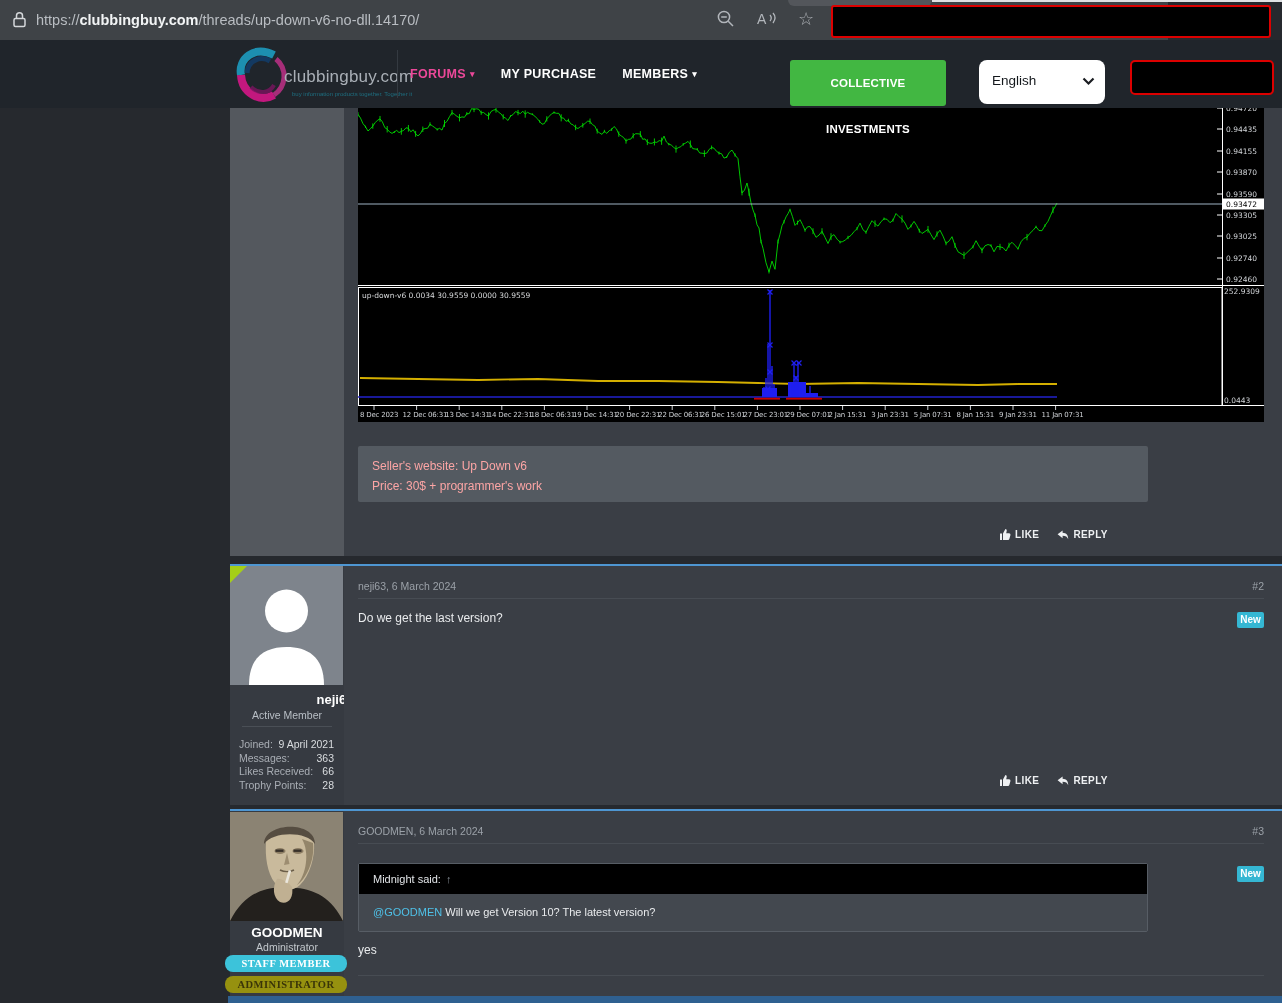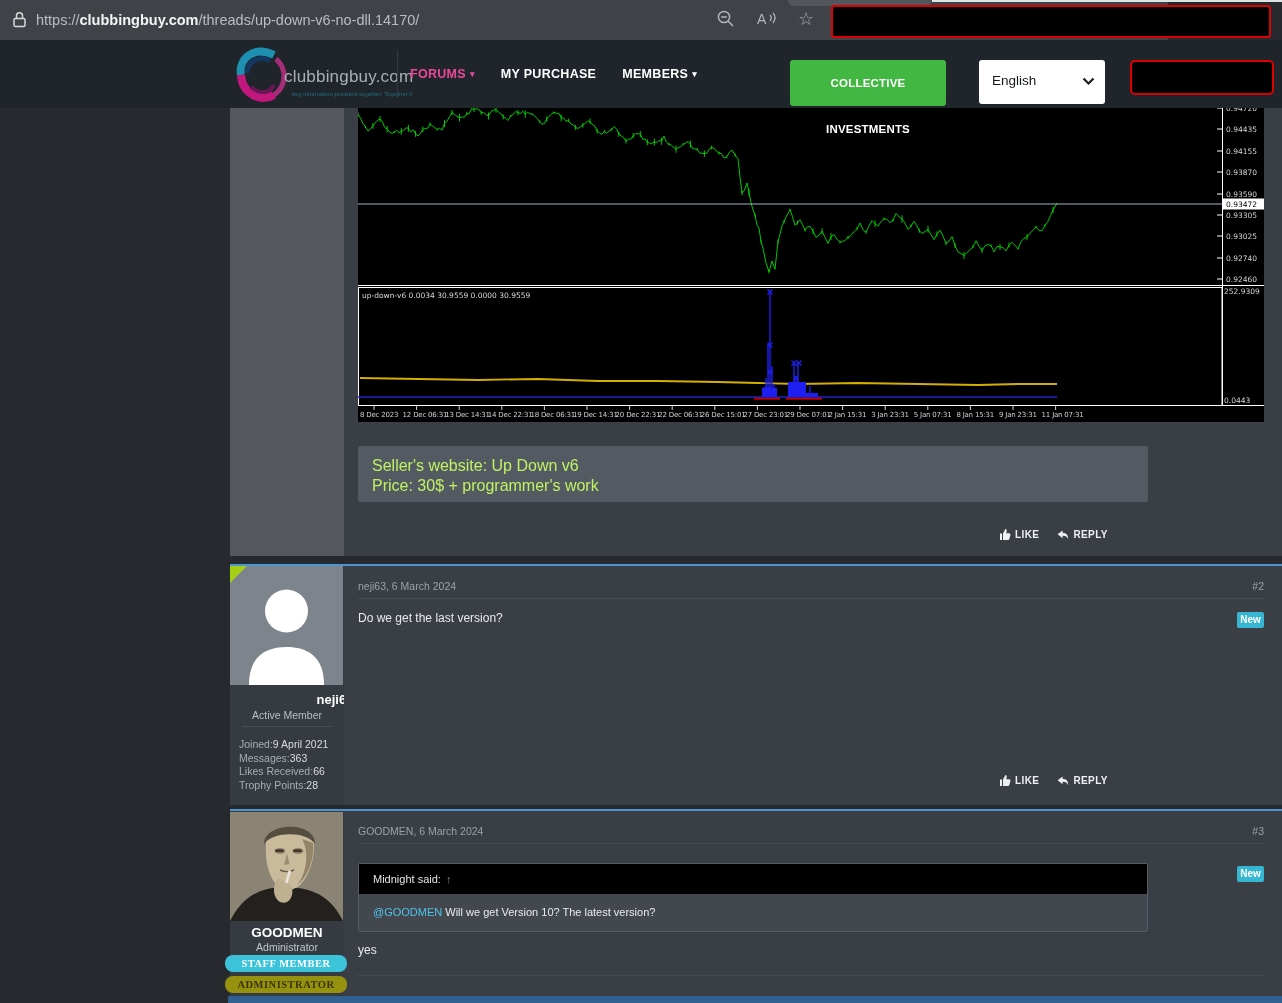--- a/index.html
+++ b/index.html
@@ -25,46 +25,46 @@
   .logo-gfx{position:absolute;left:0;top:1px;}
   .logo-name{position:absolute;left:50px;top:22px;font-size:17px;color:#a9afb6;letter-spacing:0.2px;white-space:nowrap;}
   .logo-tag{position:absolute;left:58px;top:46px;font-size:6px;color:#1e6f80;white-space:nowrap;width:120px;overflow:hidden;}
   .nav-divider{position:absolute;left:397px;top:50px;width:1px;height:48px;background:#343a41;z-index:11;}
   .main-nav{position:absolute;left:410px;top:40px;height:68px;display:flex;align-items:center;gap:26px;z-index:11;}
   .nav-item{font-weight:bold;font-size:12.5px;color:#ffffff;letter-spacing:0.3px;cursor:pointer;white-space:nowrap;}
   .nav-item.forums{color:#ec4899;}
   .nav-car{font-size:9px;margin-left:4px;position:relative;top:-1px;}
   .cta-btn{position:absolute;left:790px;top:60px;width:156px;height:46px;background:#42b742;border-radius:3px;
            color:#fff;font-weight:bold;font-size:11.5px;text-align:center;line-height:46px;letter-spacing:0.2px;z-index:11;cursor:pointer;}
-  .lang-select{position:absolute;left:979px;top:60px;width:126px;height:44px;background:#ffffff;border-radius:3px;z-index:11;cursor:pointer;}
+  .lang-select{position:absolute;left:979px;top:60px;width:126px;height:44px;background:#ffffff;border-radius:8px;z-index:11;cursor:pointer;}
   .lang-select span{position:absolute;left:13px;top:13px;font-size:13.5px;color:#14181c;}
   .lang-chev{position:absolute;right:10px;top:17px;}
   
   .p1-left{position:absolute;left:230px;top:107px;width:114px;height:449px;background:#54585e;}
   .p1-content{position:absolute;left:344px;top:107px;width:938px;height:449px;background:#3a3e45;}
   #chart-svg{position:absolute;left:358px;top:104px;width:906px;height:318px;background:#000;z-index:1;}
   #chart-svg text{font-family:"DejaVu Sans",sans-serif;}
   .quote1{position:absolute;left:358px;top:446px;width:790px;height:56px;background:#545a61;border-radius:2px;
           padding:10px 0 0 14px;box-sizing:border-box;z-index:2;}
-  .quote1 div{font-size:16px;color:#bef264;line-height:20px;}
+  .quote1 div{font-size:12px;color:#fca5a5;line-height:20px;}
   .actions{position:absolute;left:1000px;width:264px;display:flex;gap:18px;z-index:2;}
   .a1{top:529px;} .a2{top:775px;}
   .act{display:flex;align-items:center;gap:4px;font-weight:bold;font-size:10px;color:#eef0f2;letter-spacing:0.4px;cursor:pointer;}
   .post-border{position:absolute;left:230px;width:1052px;height:2px;background:#4e96d2;z-index:3;}
   .b2{top:564px;} .b3{top:809px;}
   .p2-left{position:absolute;left:230px;top:566px;width:114px;height:239px;background:#363a41;}
   .p2-avatar{position:absolute;left:230px;top:566px;width:113px;height:119px;background:#7e848c;overflow:hidden;cursor:pointer;}
   .online-tri{position:absolute;left:0;top:0;width:0;height:0;border-top:17px solid #a5cf17;border-right:17px solid transparent;}
   .uname{position:absolute;left:230px;width:114px;text-align:center;font-weight:bold;font-size:13px;color:#fff;cursor:pointer;}
   .n2{top:692px;padding-left:48px;} .n3{top:925px;font-size:13.5px;}
   .utitle{position:absolute;left:230px;width:114px;text-align:center;font-size:10.5px;color:#b9bfc6;}
   .t2{top:709px;} .t3{top:941px;color:#c3c8cd;}
   .udiv{position:absolute;left:242px;top:726px;width:90px;height:1px;background:#4a4f56;}
   .stats{position:absolute;left:239px;top:738px;width:95px;}
-  .stat{display:flex;font-size:10.5px;line-height:13.7px;}
+  .stat{display:flex;justify-content:space-between;font-size:10.5px;line-height:13.7px;}
   .stat .sl{color:#a9aeb5;} .stat .sv{color:#d9dcdf;}
   .p2-content{position:absolute;left:344px;top:566px;width:938px;height:239px;background:#3a3e45;}
   .p3-content{position:absolute;left:344px;top:811px;width:938px;height:192px;background:#3a3e45;}
   .post-head{position:absolute;left:358px;width:906px;display:flex;justify-content:space-between;font-size:10.5px;color:#9ba1a8;z-index:2;}
   .h2{top:580px;} .h3{top:825px;}
   .post-head .pnum{cursor:pointer;}
   .post-head .pauthor{cursor:pointer;}
   .hdiv{position:absolute;left:358px;width:906px;height:1px;background:#474c53;z-index:2;}
   .d2{top:598px;} .d3{top:843px;} .d3b{top:975px;}
   .pbody{position:absolute;left:358px;font-size:12px;color:#e9ebed;z-index:2;}

